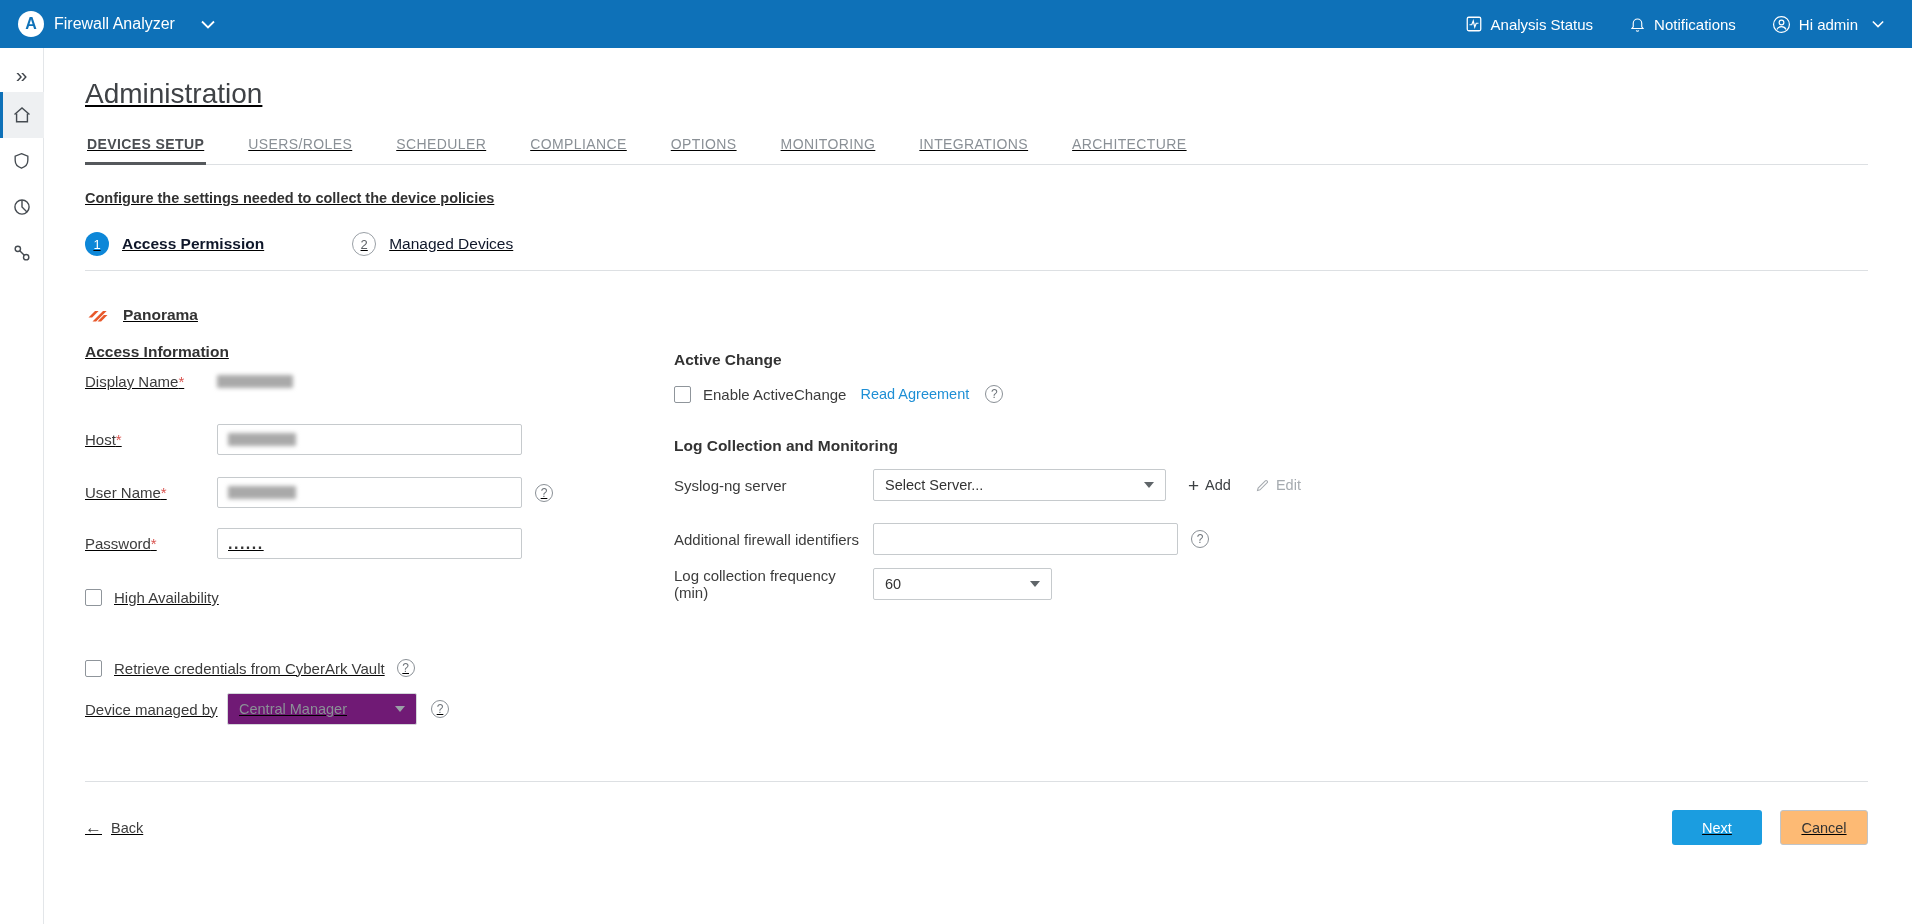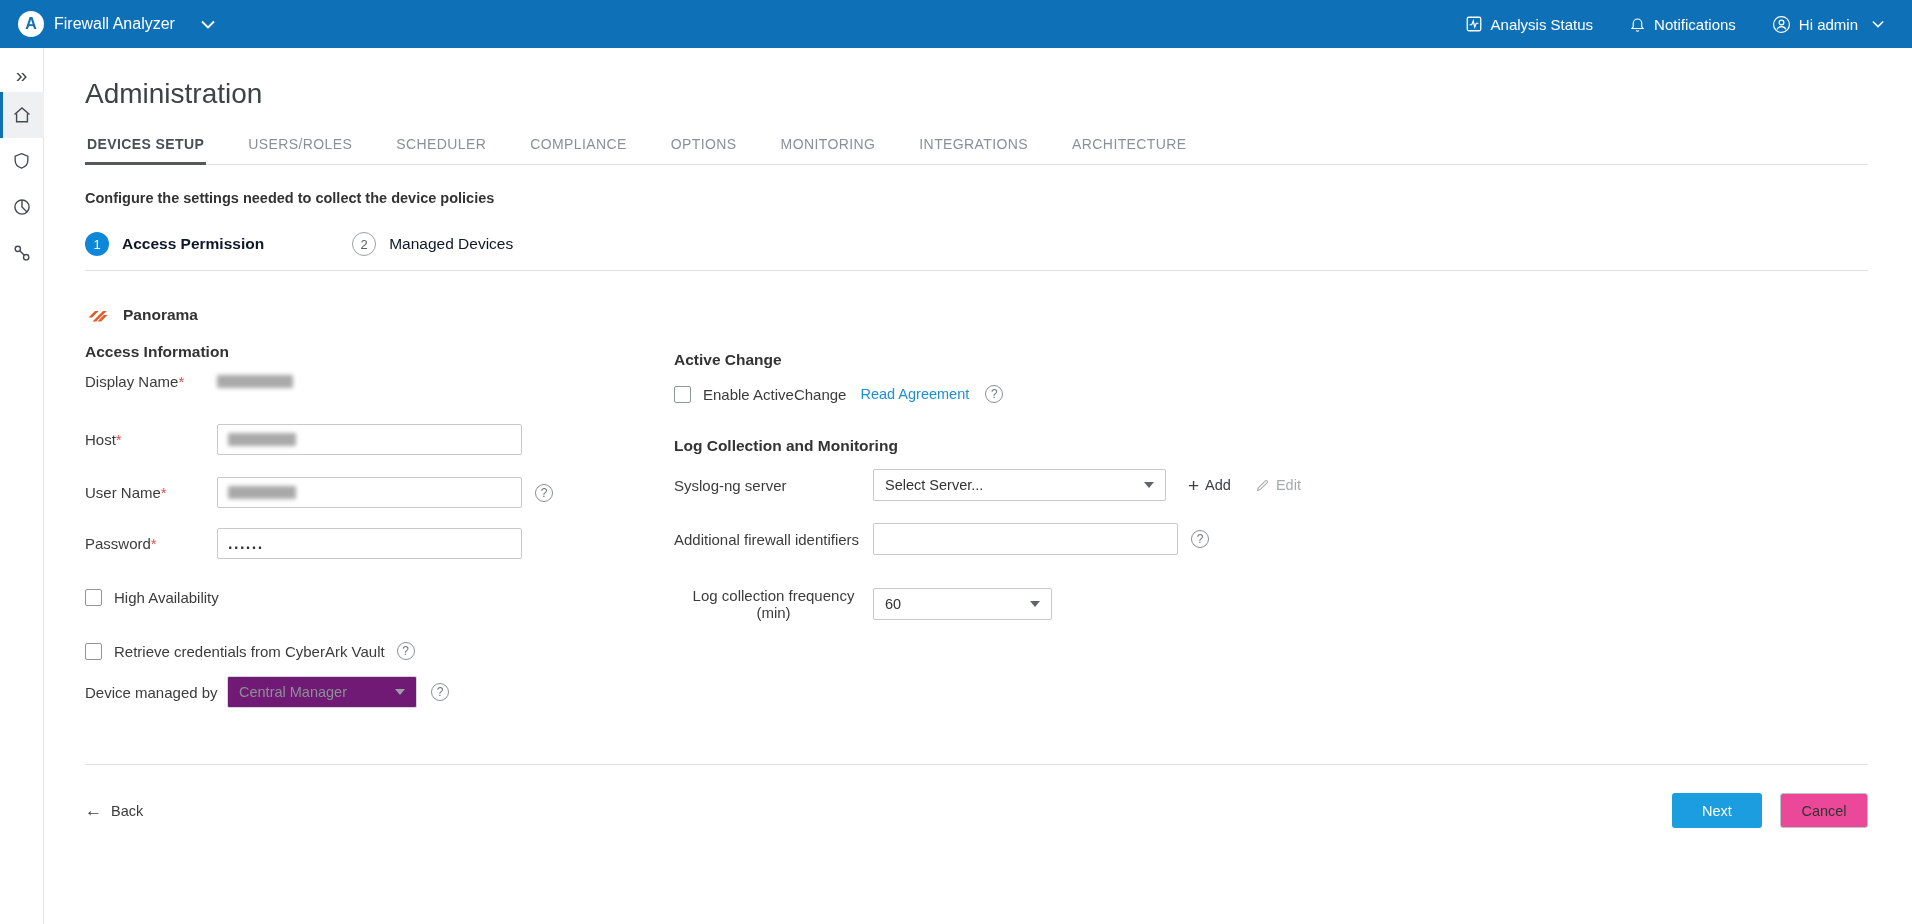--- a/index.html
+++ b/index.html
@@ -19,21 +19,21 @@
 
   
   .sidebar { position:fixed; top:48px; left:0; width:44px; bottom:0; background:#fff; border-right:1px solid #e3e6e9;
              display:flex; flex-direction:column; align-items:center; padding-top:8px; z-index:10; }
   .side-item { width:44px; height:46px; display:flex; align-items:center; justify-content:center; color:#454b51; position:relative; cursor:pointer; }
   .side-item.active { background:#eef0f2; }
   .side-item.active::before { content:""; position:absolute; left:0; top:0; bottom:0; width:3px; background:#0E71B8; }
   .expand-glyph { font-size:21px; color:#3f444a; line-height:1; }
 
   
-  .main { position:fixed; top:48px; left:44px; right:0; bottom:0; background:#fff; padding:30px 44px 0 41px; overflow:hidden; }
+  .main { position:fixed; top:48px; left:44px; right:0; bottom:0; background:#fff; padding:30px 44px 0 41px; overflow:hidden;text-decoration:underline; }
   .page-title { font-size:28px; color:#3f4246; font-weight:400; }
 
   .tabs { display:flex; gap:40px; margin-top:20px; border-bottom:1px solid #dde0e3; }
   .tab { font-size:14px; letter-spacing:.4px; color:#8a9096; padding:6px 2px 12px; cursor:pointer; position:relative; white-space:nowrap; }
   .tab.active { color:#4b4e52; font-weight:bold; }
   .tab.active::after { content:""; position:absolute; left:0; right:0; bottom:-1px; height:3px; background:#55585c; }
 
   .subtitle { margin-top:25px; font-size:14.5px; font-weight:bold; color:#333; }
 
   .steps { display:flex; align-items:center; gap:88px; margin-top:26px; }
@@ -82,21 +82,21 @@
   .inline-btn .plus-glyph { font-size:19px; color:#3c4043; line-height:1; }
   .inline-btn.disabled { color:#a6abb0; cursor:default; }
 
   
   hr.footer-divider { border:none; border-top:1px solid #dde0e3; margin-top:56px; }
   .footer { display:flex; align-items:center; justify-content:space-between; margin-top:28px; }
   .back { display:flex; align-items:center; gap:9px; font-size:14.5px; color:#3c3c3c; cursor:pointer; }
   .back-arrow { font-size:17px; color:#3c3c3c; line-height:1; }
   .footer-right { display:flex; align-items:center; }
   .btn-next { width:90px; height:35px; background:#1B9DE0; color:#fff; border:none; border-radius:3px; font-size:14.5px; font-family:inherit; cursor:pointer; }
-  .btn-cancel { width:88px; height:35px; background:#ec4899; color:#333; border:1px solid #c0c4c8; border-radius:3px; font-size:14.5px; font-family:inherit; margin-left:18px; cursor:pointer; }
+  .btn-cancel { width:88px; height:35px; background:#fdba74; color:#333; border:1px solid #c0c4c8; border-radius:3px; font-size:14.5px; font-family:inherit; margin-left:18px; cursor:pointer; }
 
   svg { display:block; }
 </style>
 </head>
 <body>
 
 <div class="topbar">
   <div class="topbar-left">
     <span class="logo">A</span>
     <span class="brand">Firewall Analyzer</span>
@@ -252,21 +252,21 @@
         <div class="input">
             <span class="pwd-dots">......</span>
           </div>
       </div>
 
       <div class="frow" style="margin-top:30px;">
         <span class="checkbox"></span>
         <span class="cb-label">High Availability</span>
       </div>
 
-      <div class="frow" style="margin-top:36px;">
+      <div class="frow" style="margin-top:53px;">
         <span class="checkbox"></span>
         <span class="cb-label">Retrieve credentials from CyberArk Vault</span>
         <span class="help" style="margin-left:12px;">?</span>
       </div>
 
 
       <div class="frow" style="margin-top:16px;">
         <span class="flabel" style="width:142px;">Device managed by</span>
         <div class="dropdown disabled" style="width:190px;">
           <span>Central Manager</span>
@@ -309,21 +309,21 @@
       </div>
 
       <div class="frow" style="margin-top:22px;">
         <span class="flabel-wide">Additional firewall identifiers</span>
         <div class="input" style="width:305px;height:32px;">
             <span></span>
           </div>
         <span class="help" style="margin-left:13px;">?</span>
       </div>
 
-      <div class="frow" style="margin-top:32px;text-align:center;">
+      <div class="frow" style="margin-top:12px;">
         <span class="flabel-wide">Log collection frequency (min)</span>
         <div class="dropdown" style="width:179px;">
           <span>60</span>
           <span class="caret"></span>
         </div>
       </div>
     </div>
 
   </div>
 

